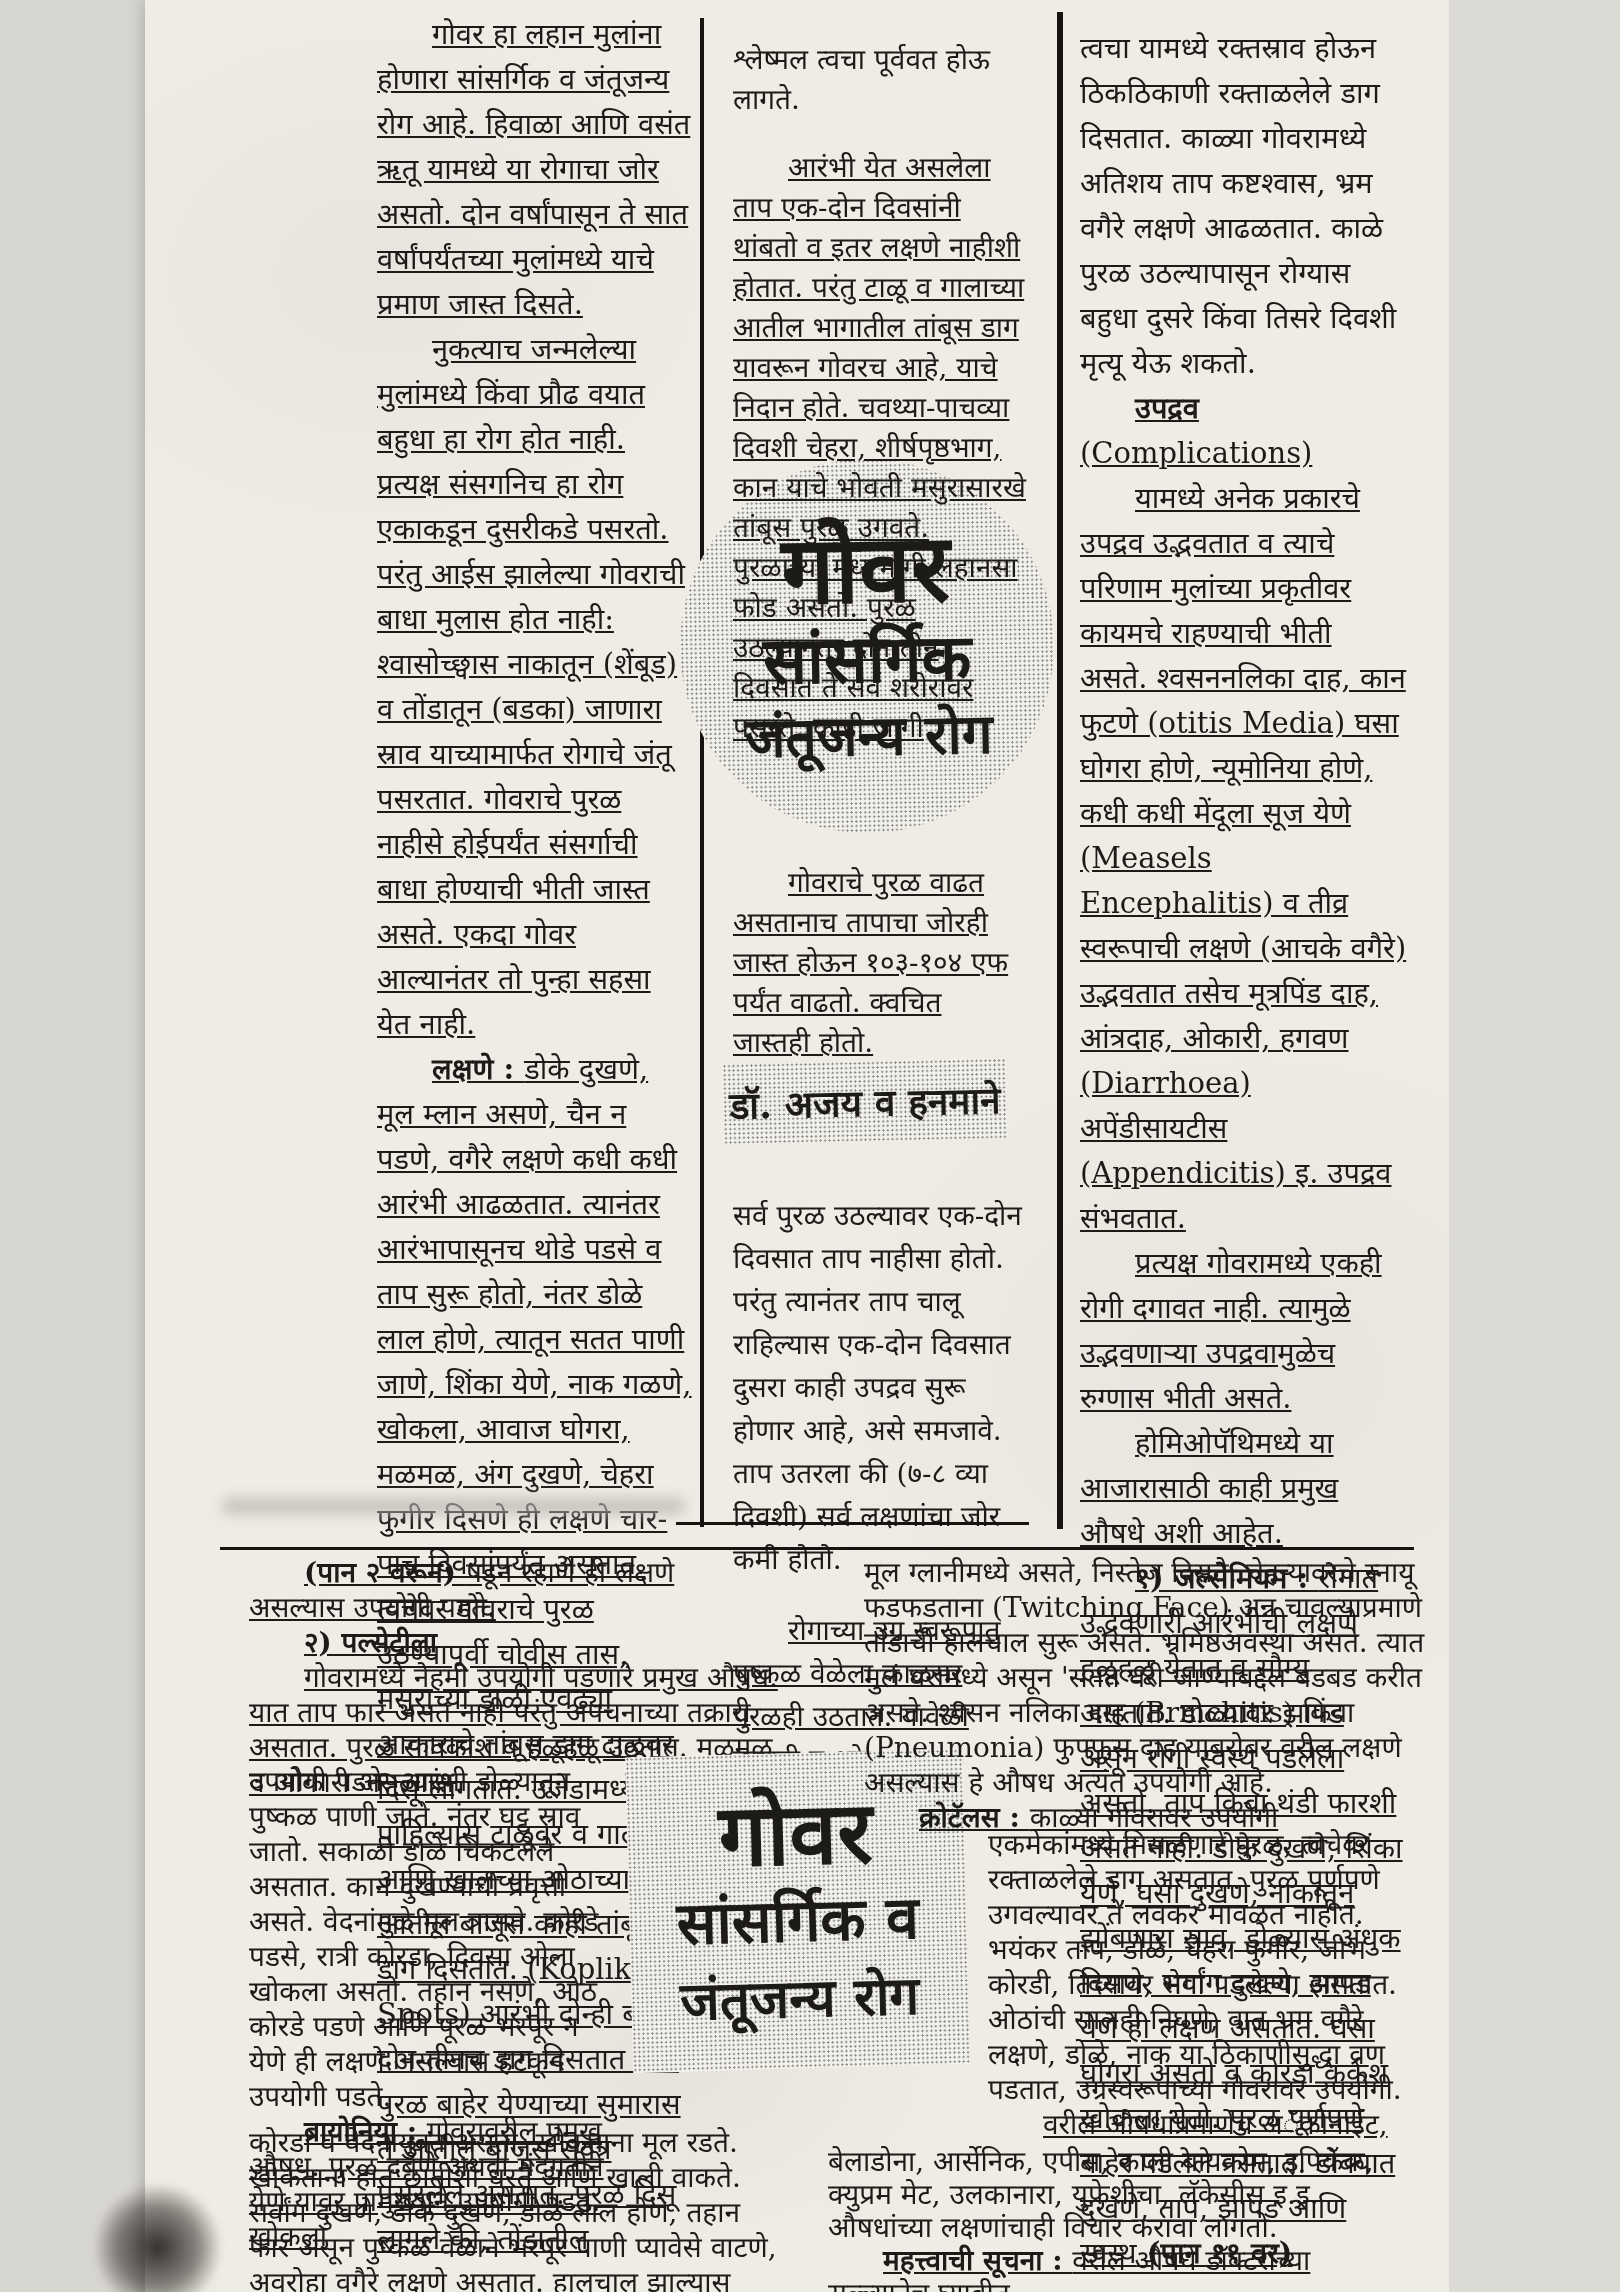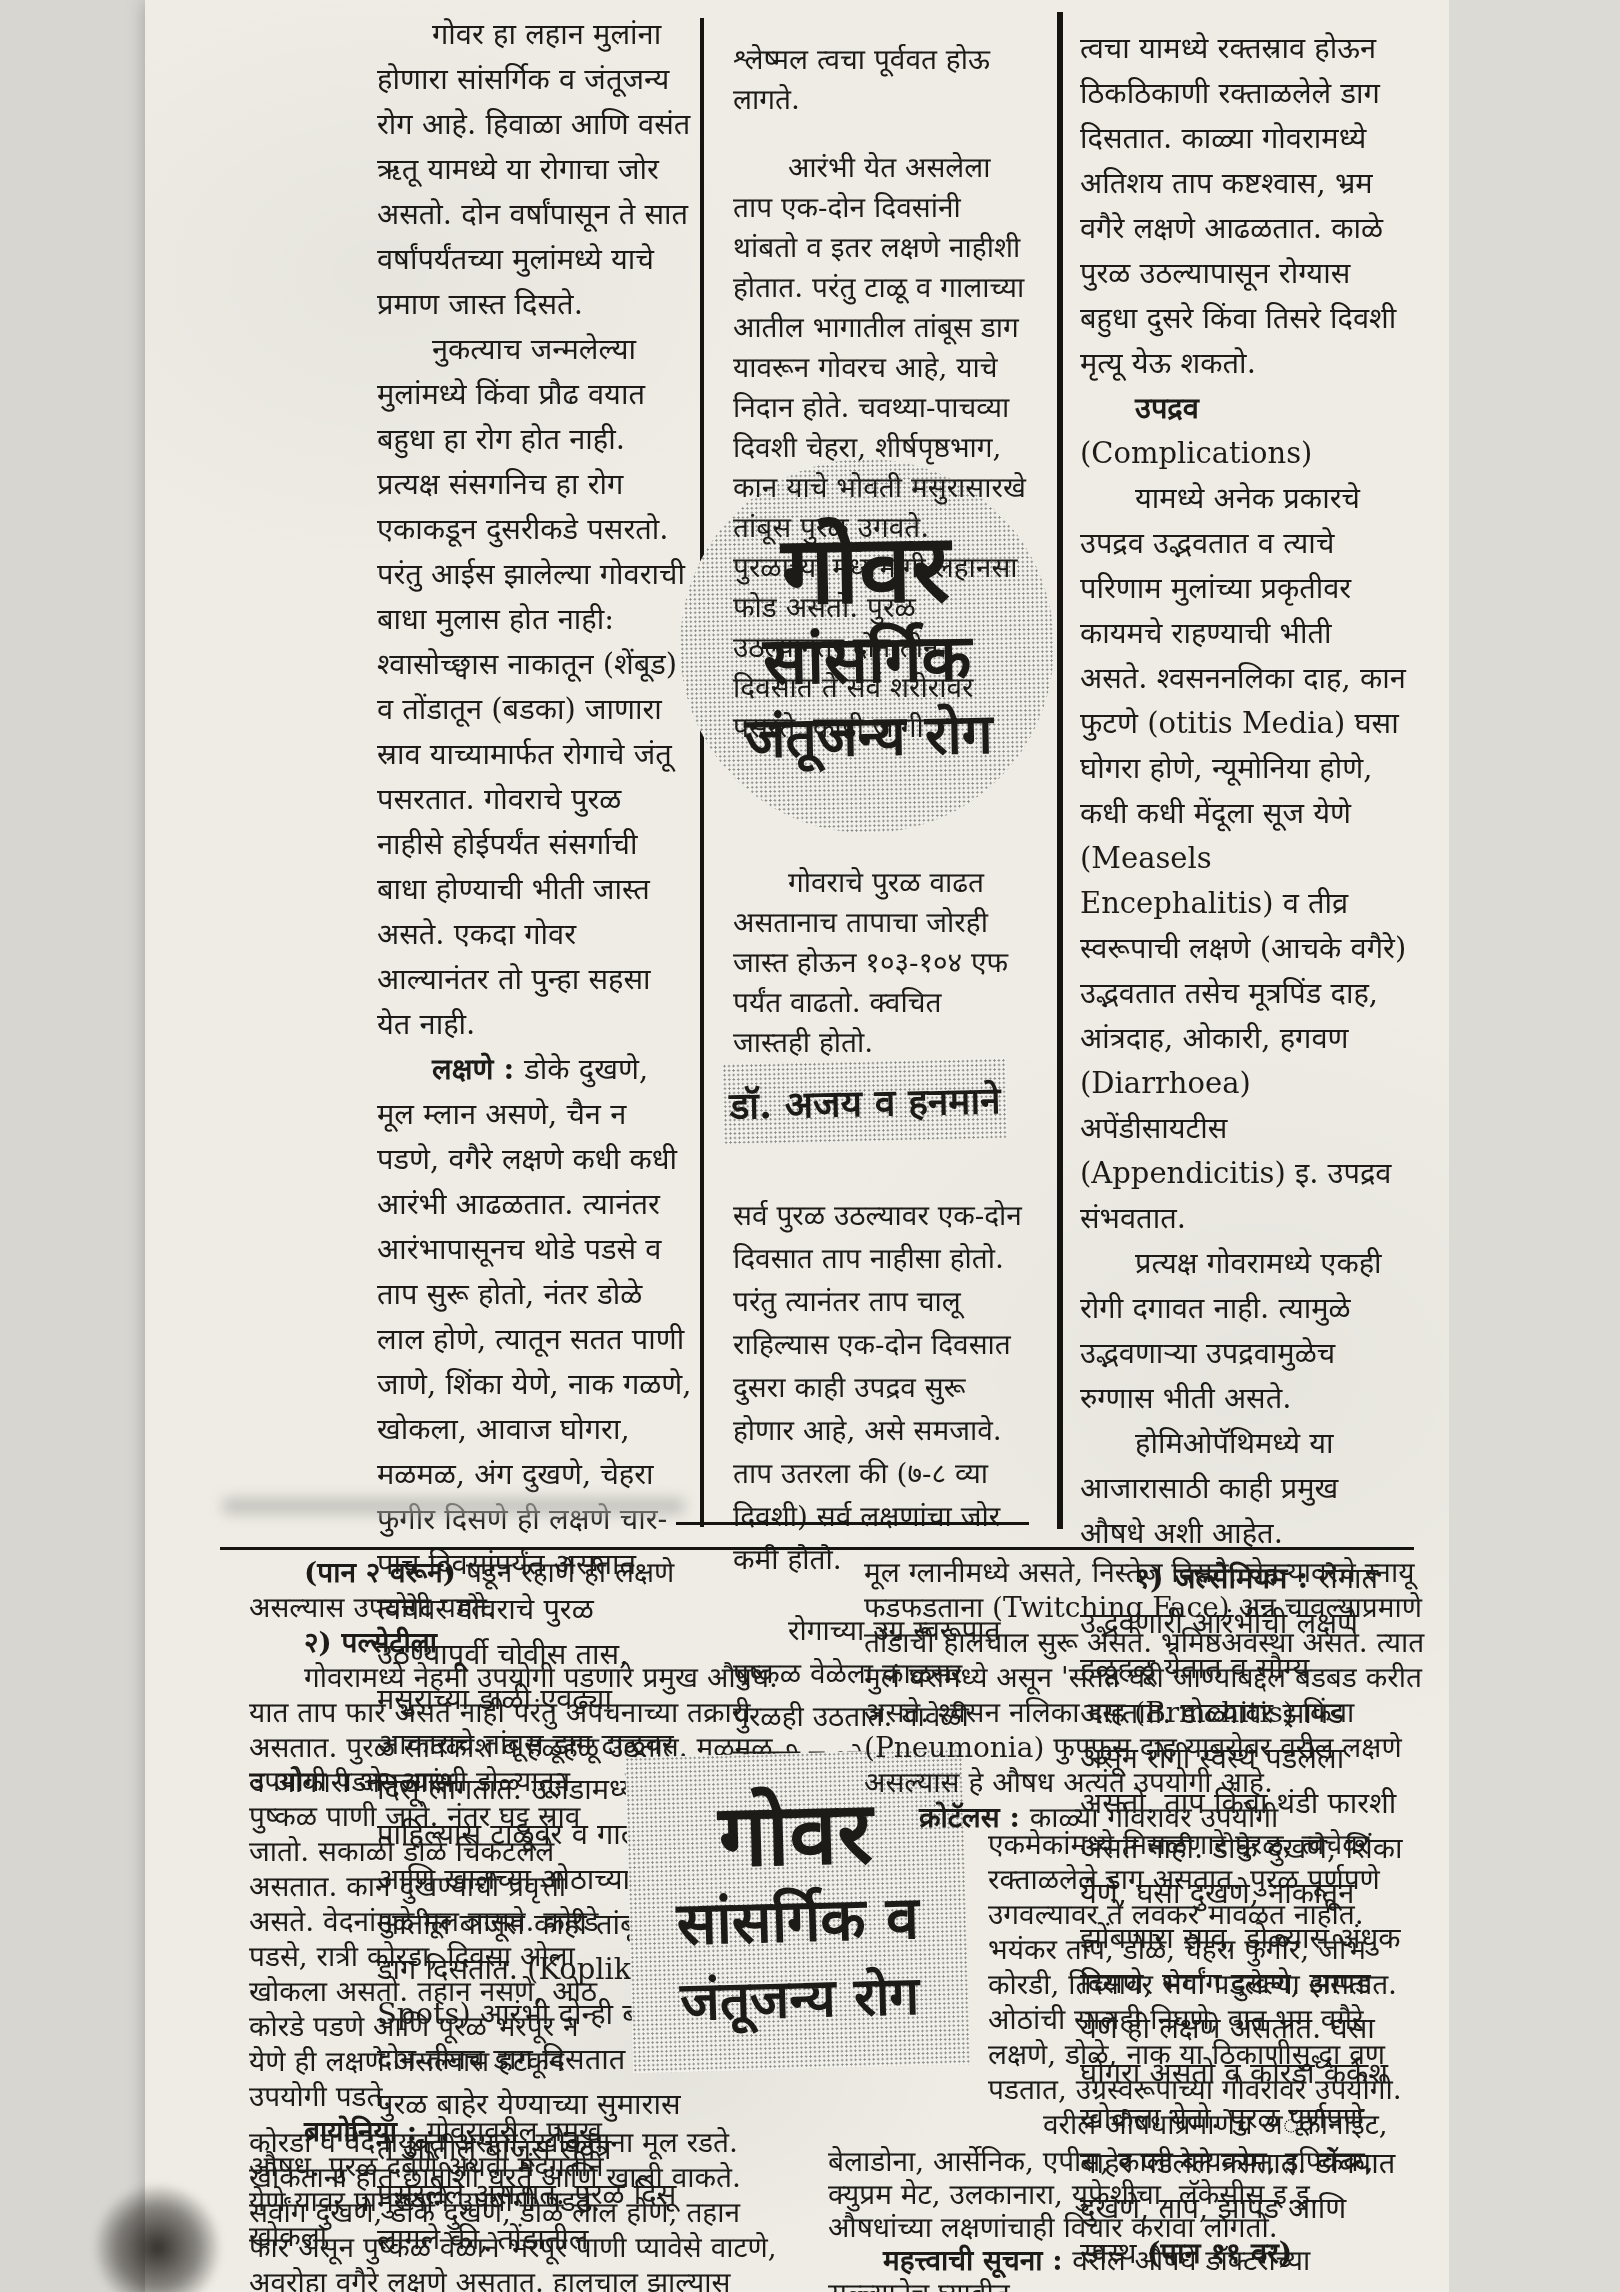--- a/index.html
+++ b/index.html
@@ -14,21 +14,21 @@
   .smudge{position:absolute;left:94px;top:2184px;width:127px;height:127px;border-radius:50%;
           background:radial-gradient(circle,#33302c 0%,rgba(51,48,44,.55) 45%,transparent 72%);filter:blur(3.9px);}
   .vrule{position:absolute;background:#161410;}
   .hrule{position:absolute;background:#161410;}
   .shadow-band{position:absolute;left:223px;top:1498px;width:461px;height:15.7px;background:#b9b7b2;filter:blur(6.9px);opacity:.8;}
 
   .tcol{position:absolute;font-size:29px;line-height:45px;text-align:left;}
   .tcol p,.bcol p{margin:0;}
   .c2chunk{position:absolute;font-size:28px;line-height:40px;}
   .bcol{position:absolute;font-size:28px;line-height:35px;}
-  .indent{text-indent:55px;}
+  .indent{text-indent:55px;text-decoration:underline;}
   .lead{font-weight:bold;}
 
   .halftone{background-color:#f2f0ea;
     background-image:radial-gradient(#8e8c87 1px,transparent 1.2px);
     background-size:4.5px 4.5px;}
   .circle-head{position:absolute;left:680px;top:459px;width:374px;height:374px;border-radius:50%;
     display:flex;flex-direction:column;align-items:center;justify-content:center;text-align:center;
     transform:rotate(-1deg);}
   .circle-head .l1{font-size:94px;font-weight:bold;line-height:1.05;}
   .circle-head .l2{font-size:65px;font-weight:bold;line-height:1.25;}

